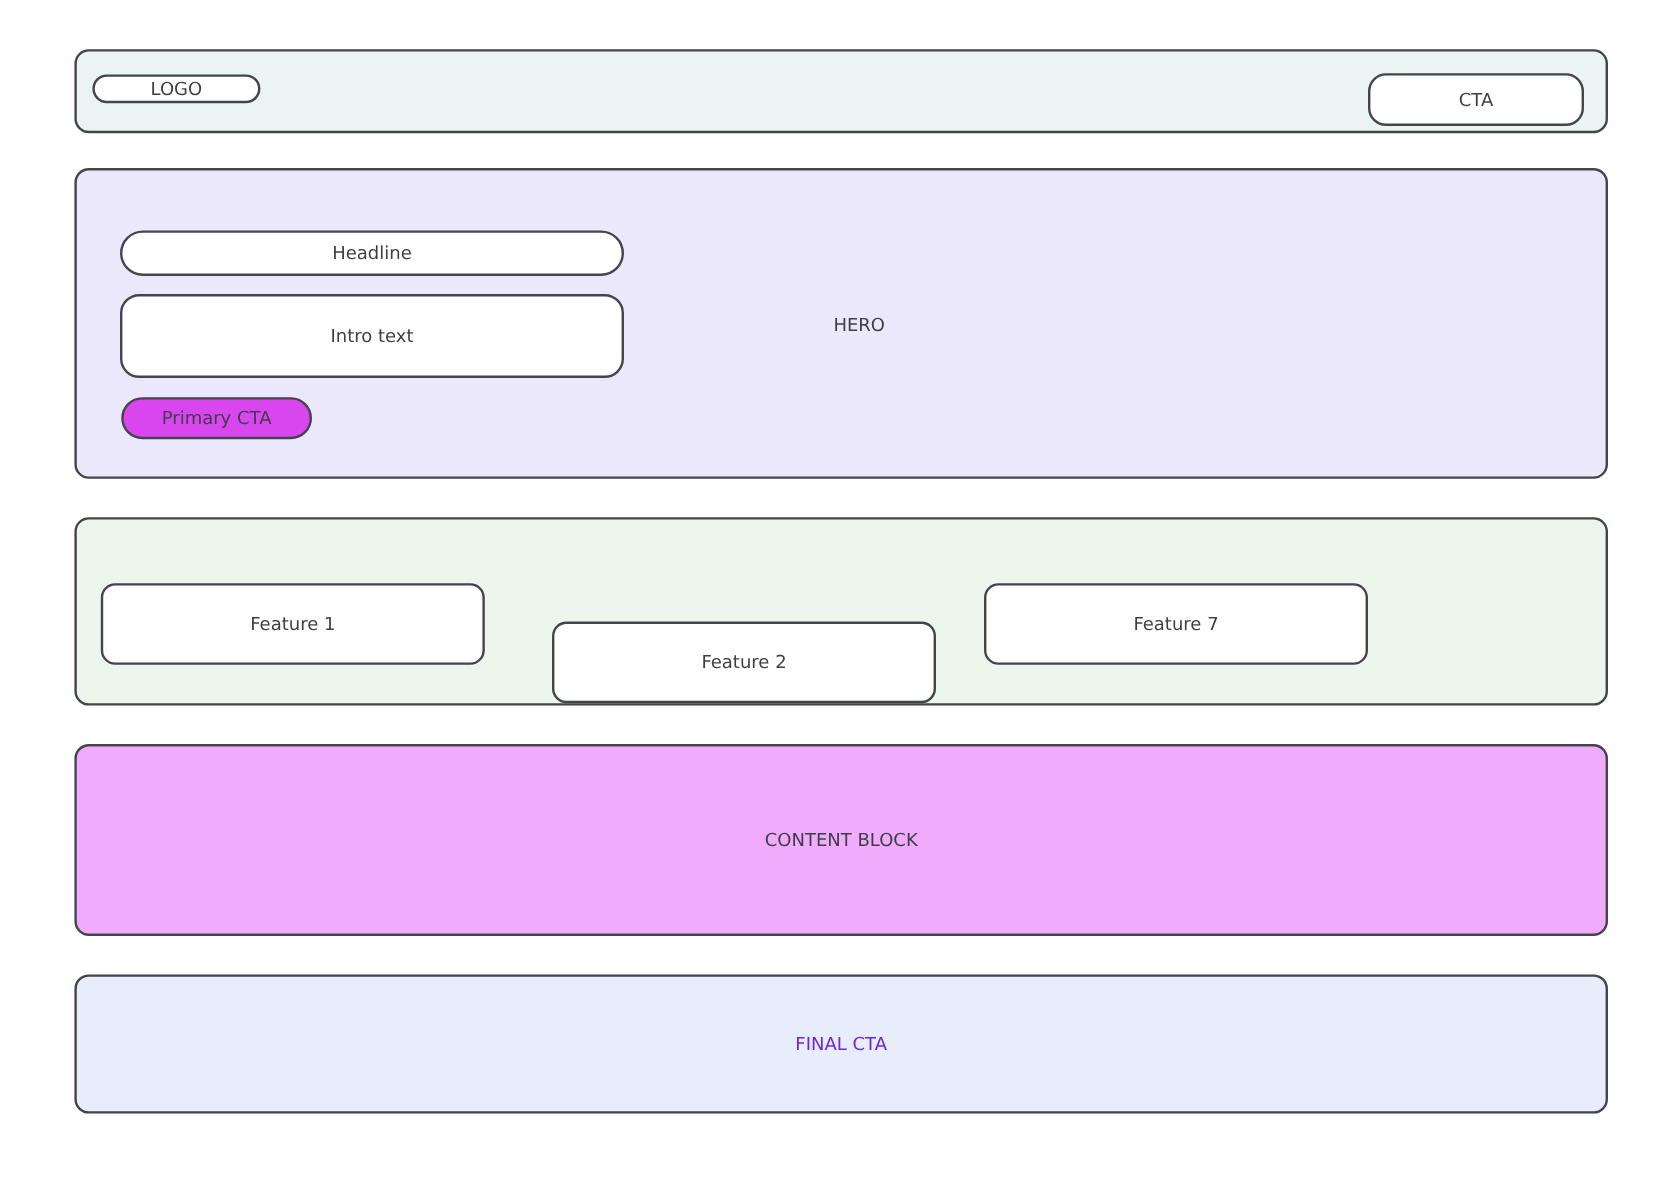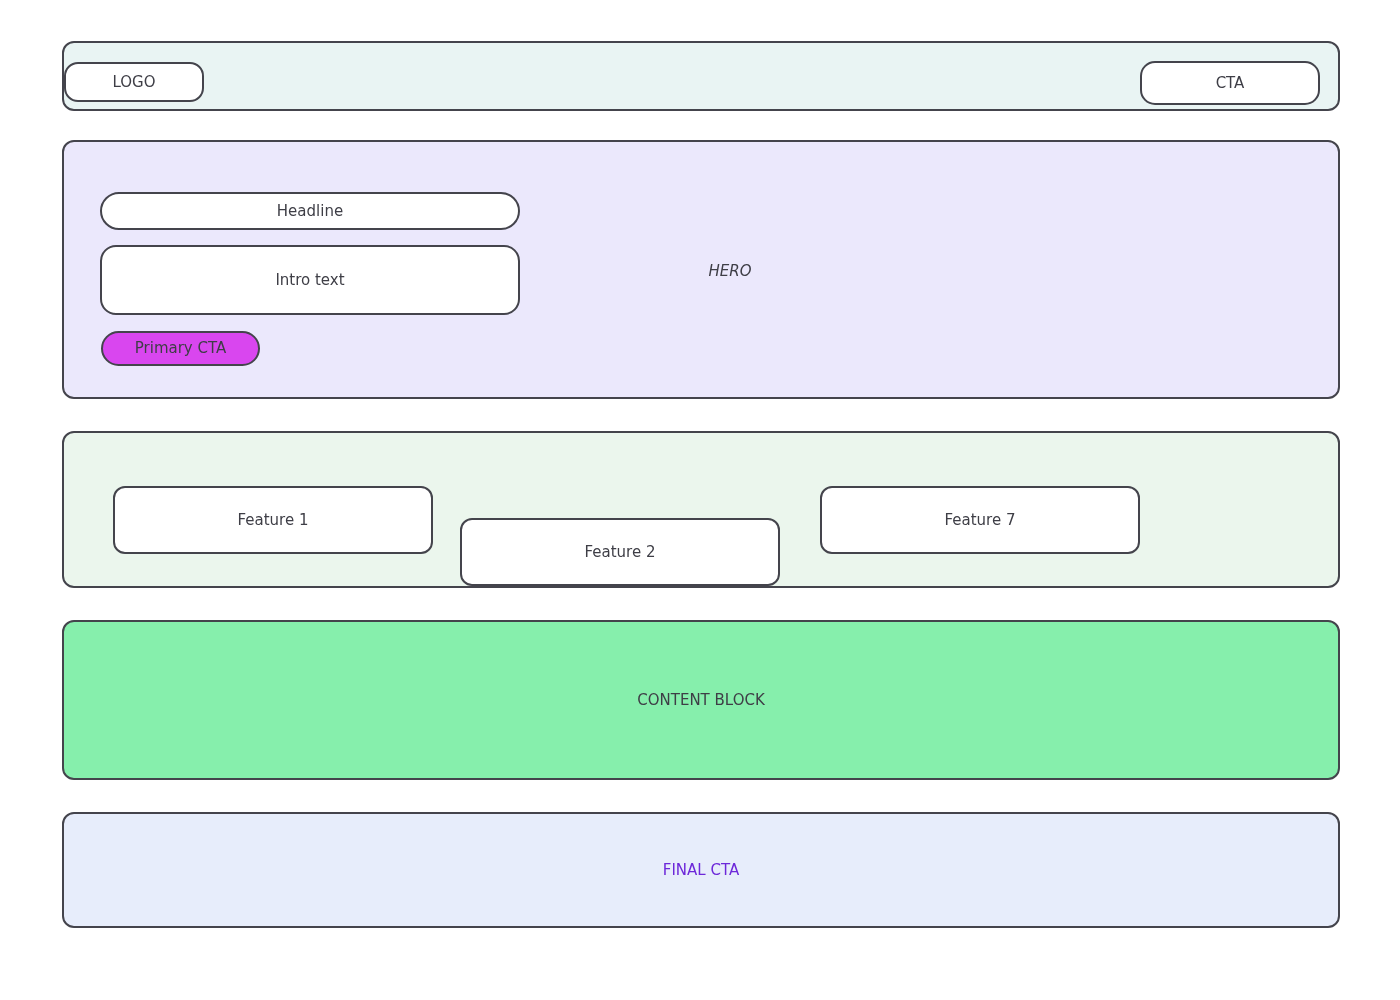--- a/index.html
+++ b/index.html
@@ -55,22 +55,22 @@
     white-space: nowrap;
   }
 
   
   #header-band {
     left: 62px;  top: 41px;
     width: 1278px; height: 70px;
     background: #e9f4f3;
   }
   #logo-pill {
-    left: 64px; top: 62px;
-    width: 140px; height: 40px;
+    left: 77px; top: 62px;
+    width: 140px; height: 24px;
     border-radius: 14px;
   }
   #header-cta-pill {
     left: 1140px; top: 61px;
     width: 180px; height: 44px;
     border-radius: 15px;
   }
 
   
   #hero-band {
@@ -88,49 +88,49 @@
     width: 420px; height: 70px;
     border-radius: 16px;
   }
   #hero-primary-cta {
     left: 101px; top: 331px;
     width: 159px; height: 35px;
     border-radius: 18px;
     background: #d946ef;
   }
   #hero-label {
-    left: 630px; top: 255px;
-    width: 200px; height: 32px; font-style: italic;
+    left: 616px; top: 255px;
+    width: 200px; height: 32px;
   }
   #hero-visual {
     left: 880px; top: 173px;
     width: 360px; height: 202px;
     border-radius: 12px;
   }
 
   
   #features-band {
     left: 62px; top: 431px;
     width: 1278px; height: 157px;
     background: #ebf6ed;
   }
   .feature-card {
     top: 486px;
     width: 320px; height: 68px;
     border-radius: 12px;
   }
-  #feature-card-1 { left: 113px; }
+  #feature-card-1 { left: 84px; }
   #feature-card-2 { left: 460px; margin-top: 32px; }
   #feature-card-3 { left: 820px; }
 
   
   #content-band {
     left: 62px; top: 620px;
     width: 1278px; height: 160px;
-    background: #86efac;
+    background: #f0abfc;
     display: flex;
     align-items: center;
     justify-content: center;
   }
   #content-band-label {
     font-size: 15px;
     color: #3e3e46;
   }
 
   

